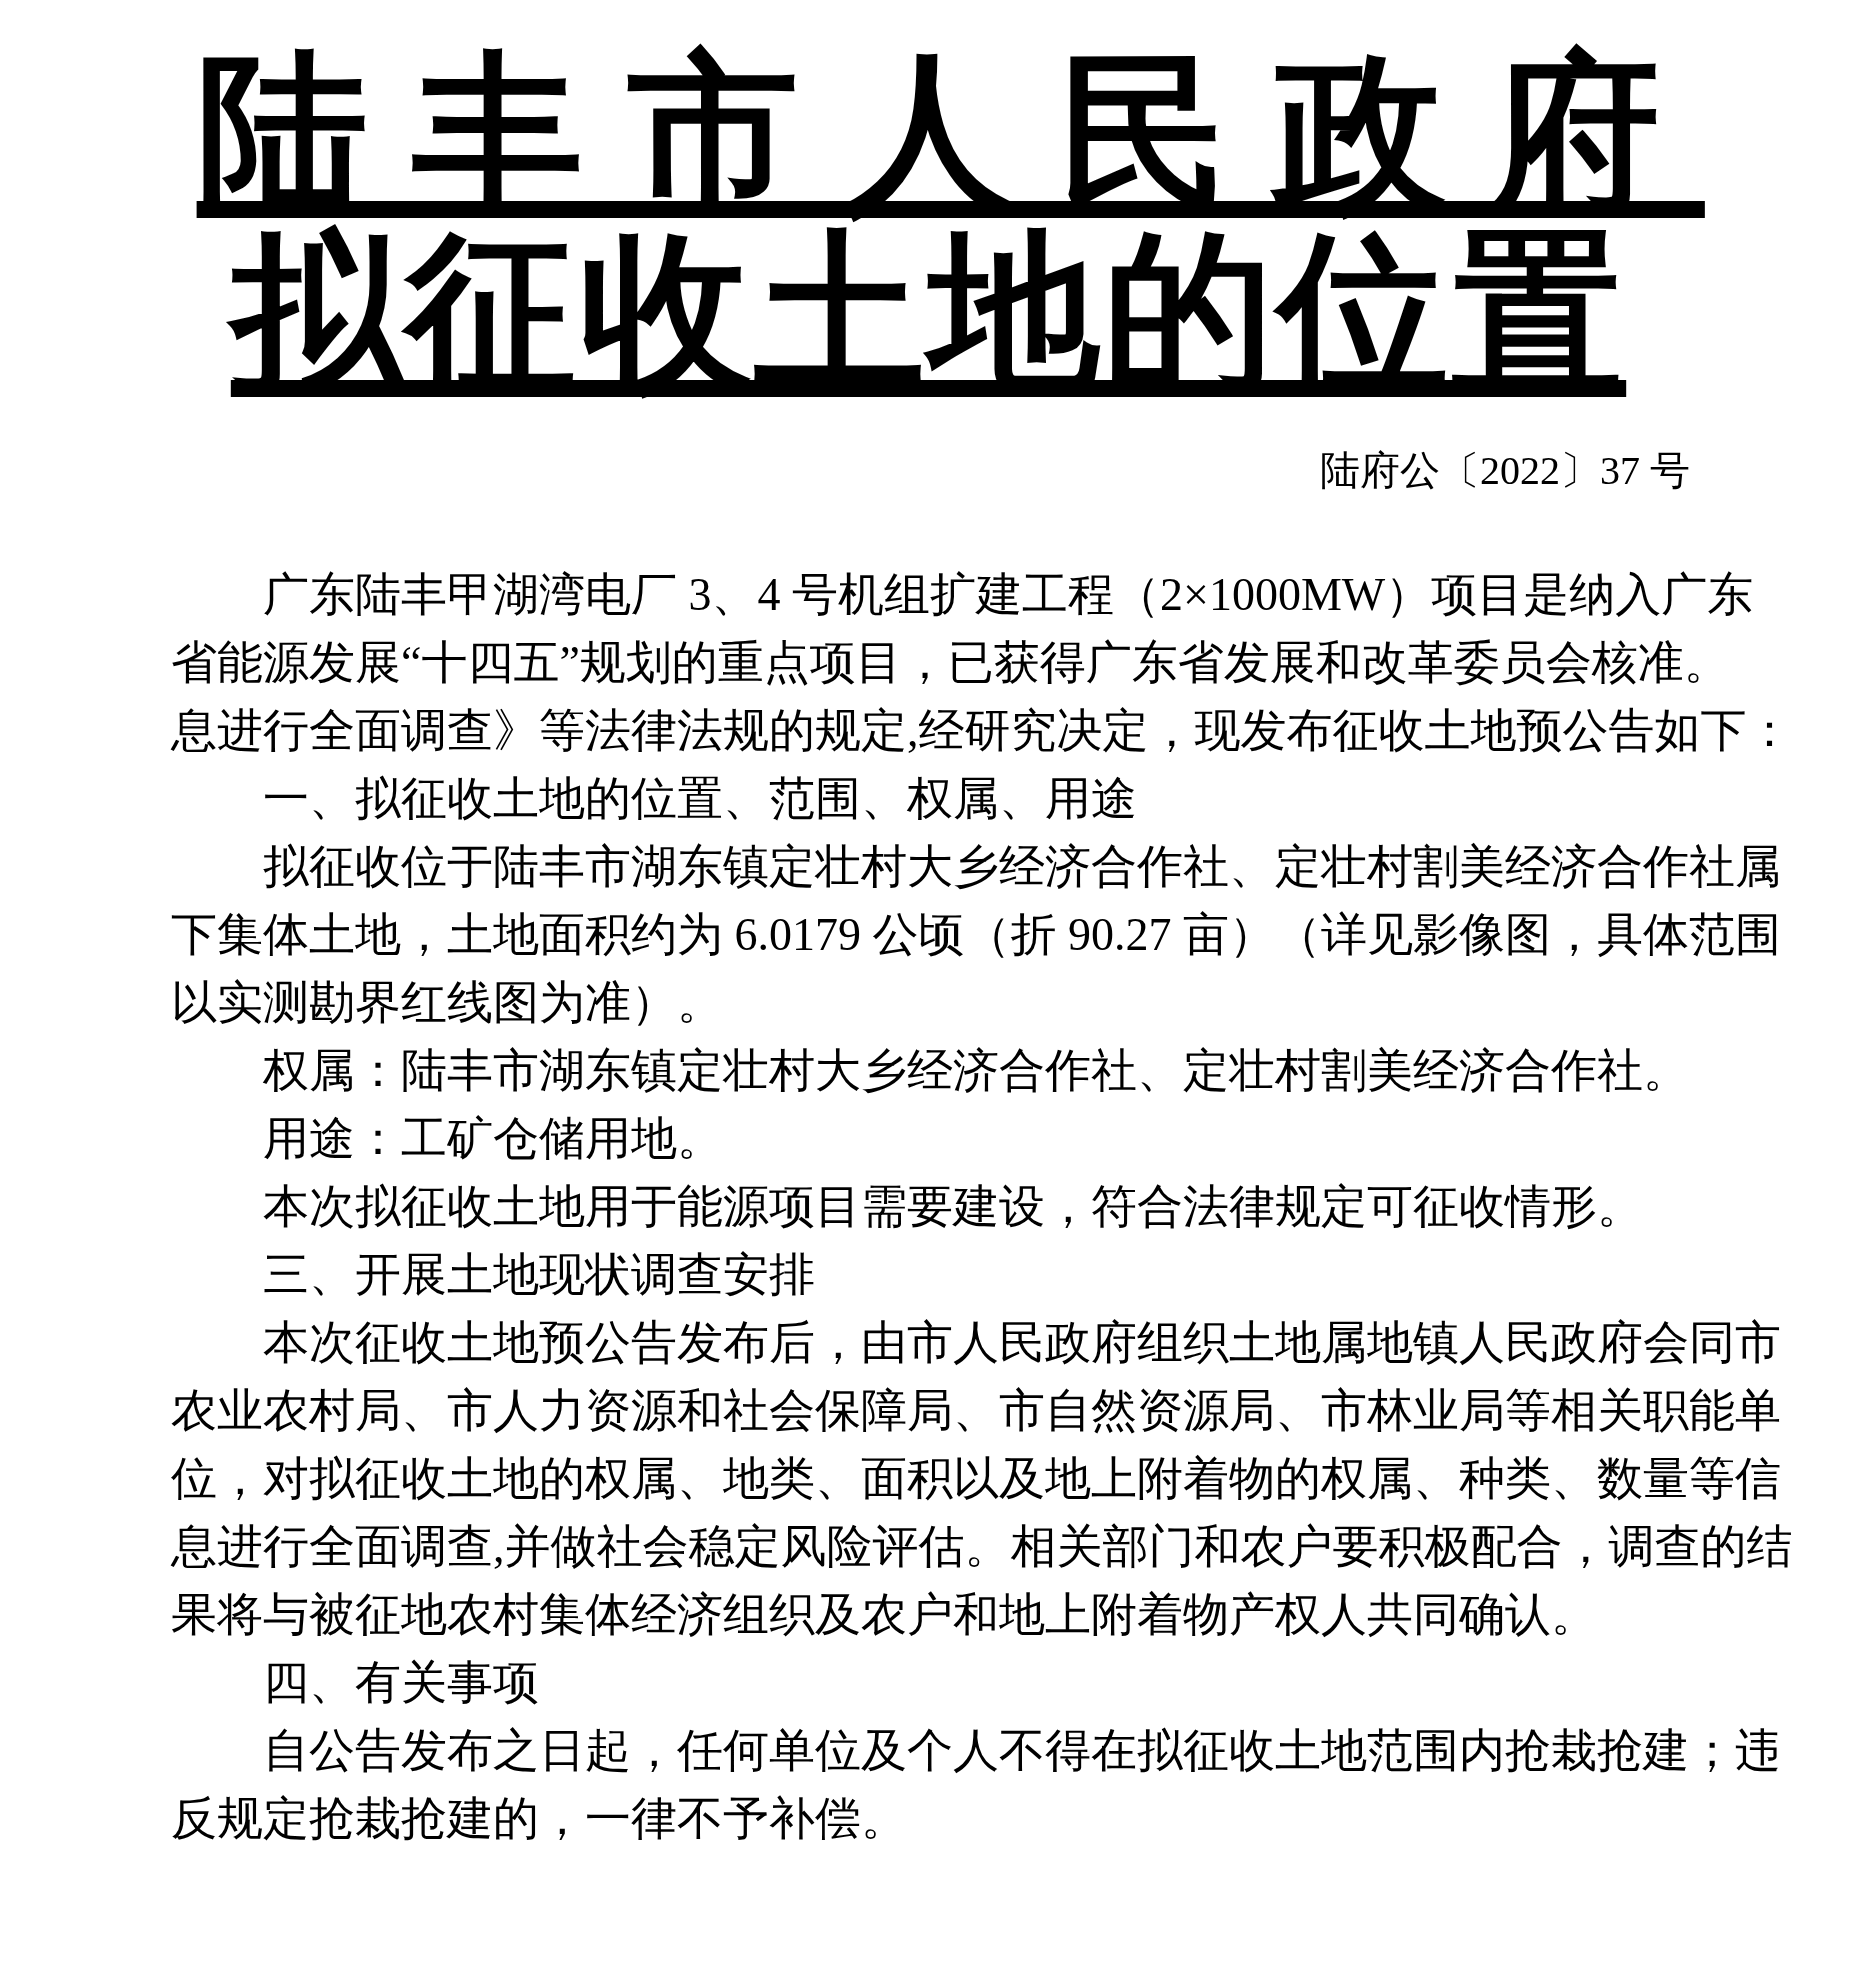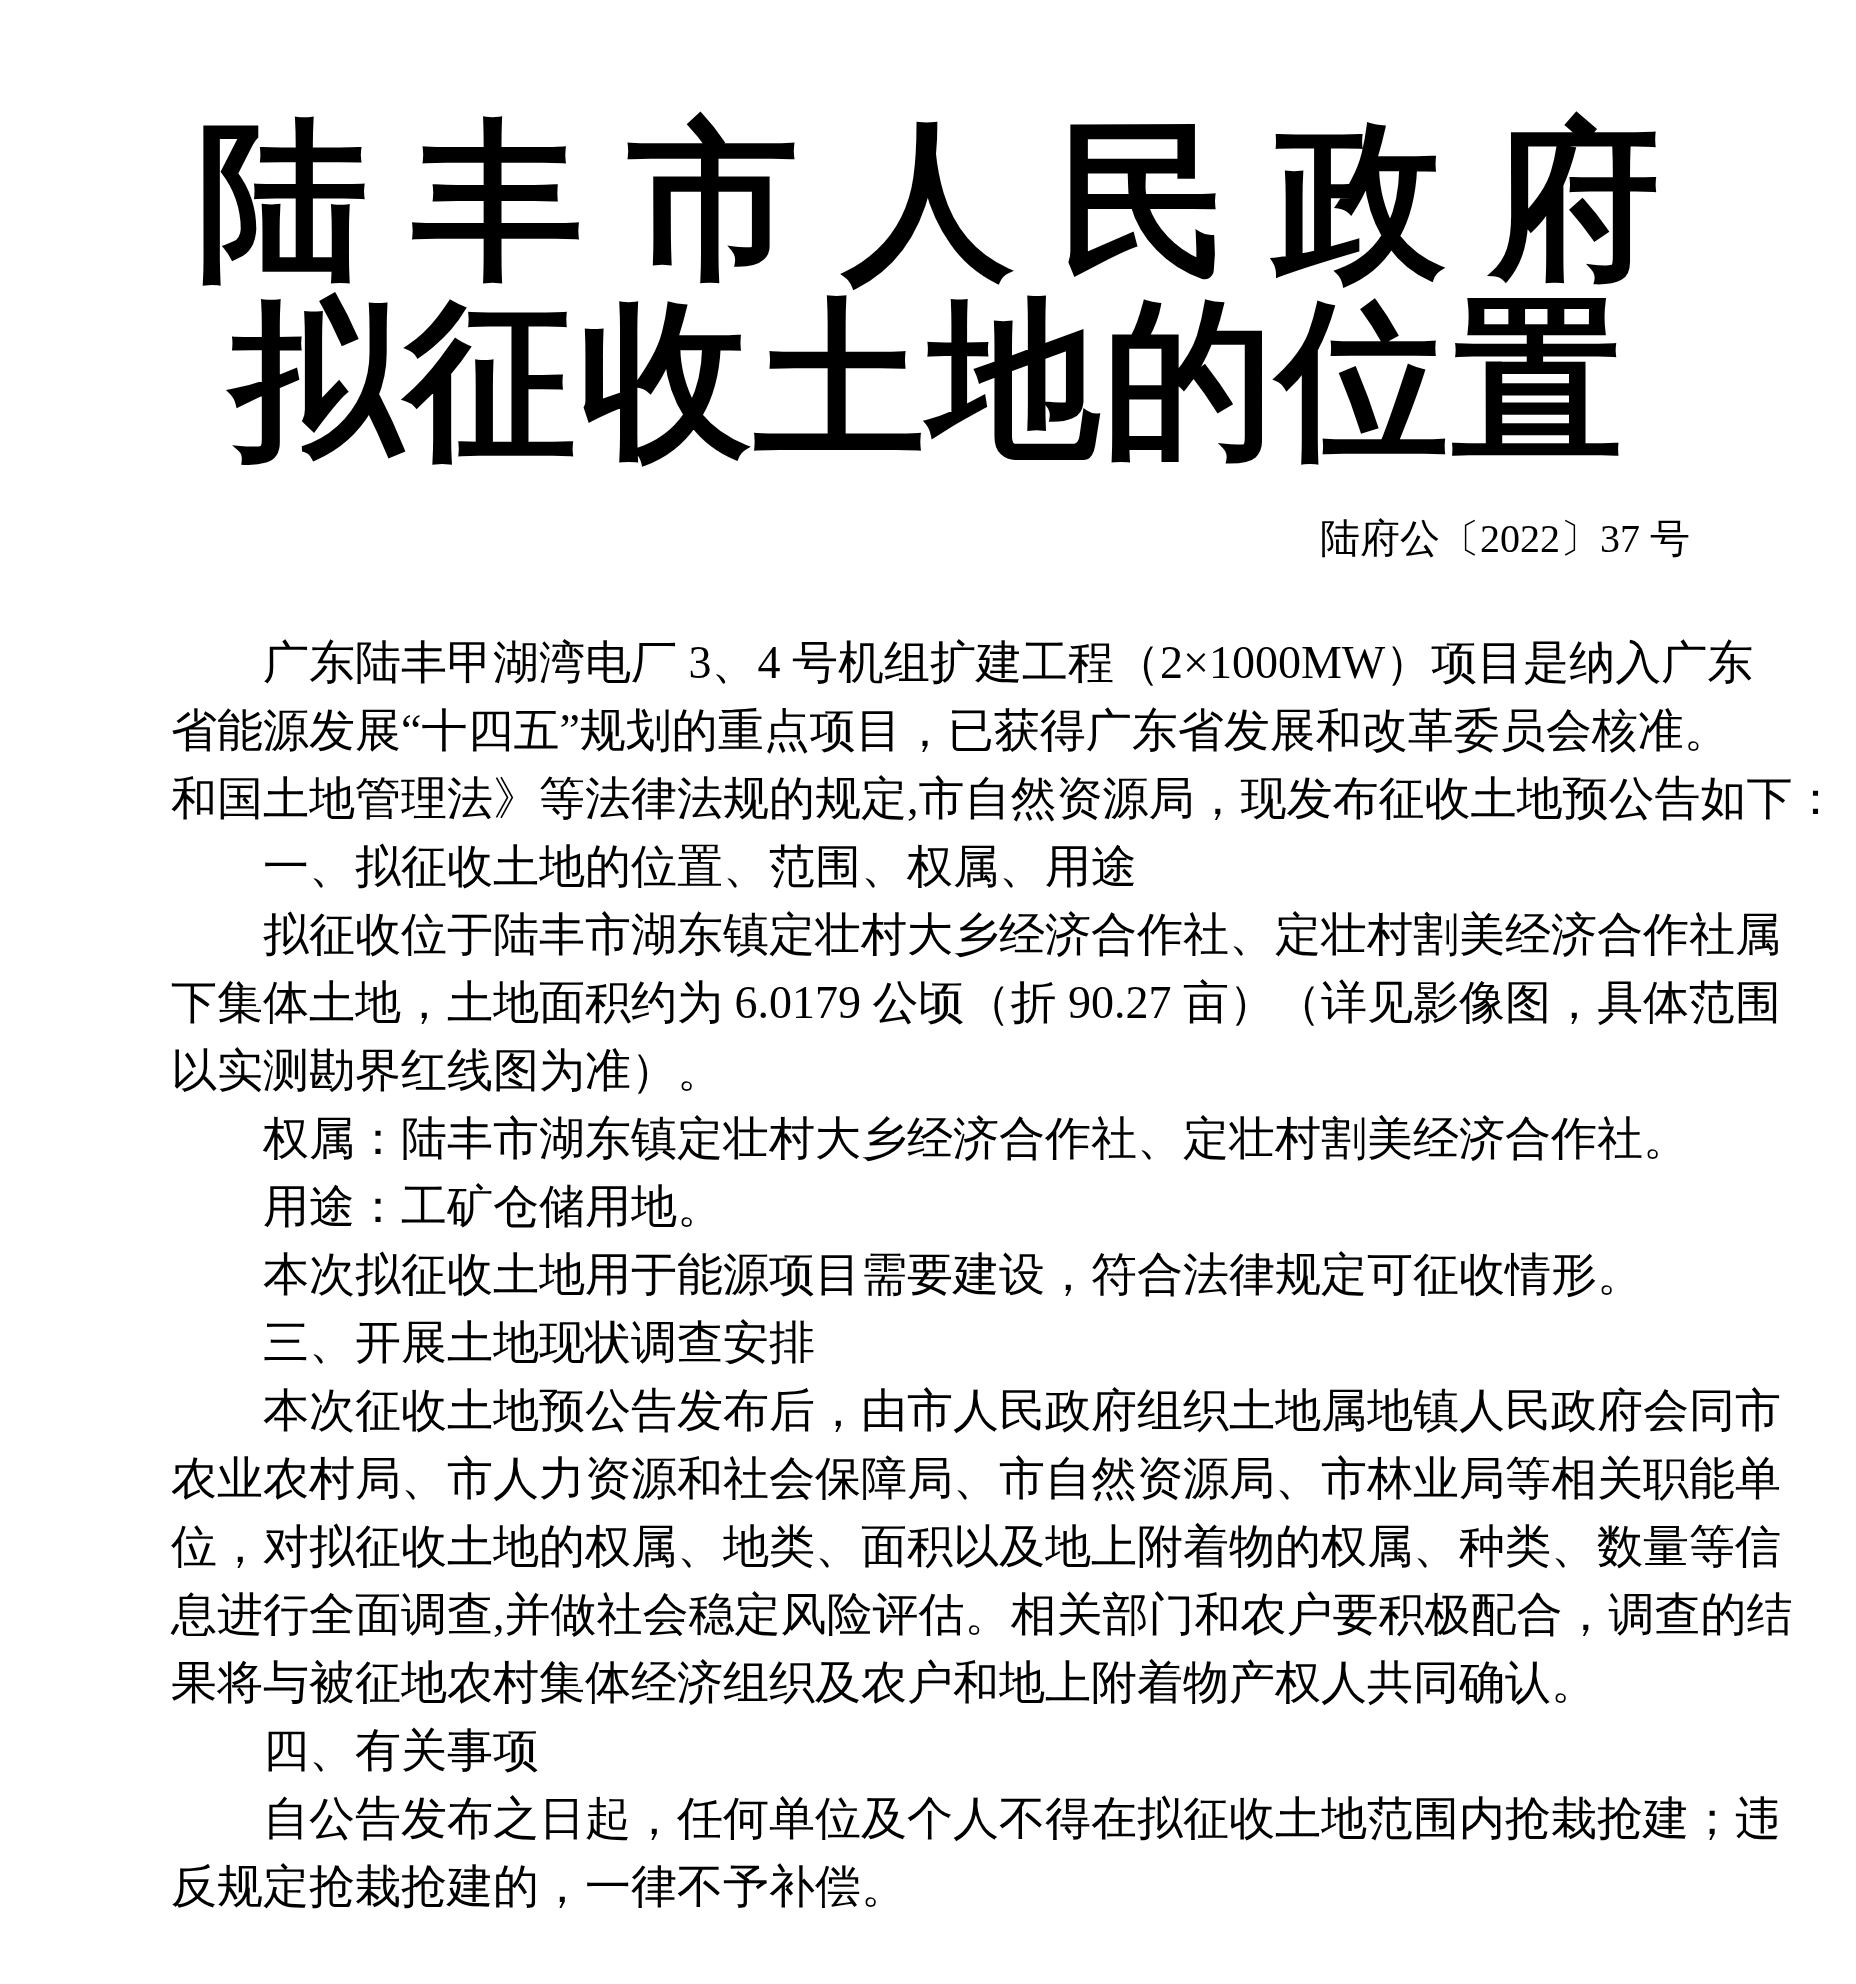--- a/index.html
+++ b/index.html
@@ -4,21 +4,21 @@
 <style>
   html,body{margin:0;padding:0;background:#ffffff;}
   .page{
     position:relative;
     width:1857px;height:2629px;
     background:#ffffff;
     color:#000;
     font-family:"Liberation Serif","DejaVu Serif",serif;
     overflow:hidden;
   }
-  .title-block{padding-top:113px;text-align:center;}
+  .title-block{padding-top:45px;text-align:center;text-decoration:underline;}
   .title-line1{
     font-size:171px;font-weight:900;line-height:179px;
     letter-spacing:0.26em;padding-left:0.26em;white-space:nowrap;
   }
   .title-line2{
     font-size:171px;font-weight:900;line-height:179px;
     letter-spacing:0.02em;white-space:nowrap;
   }
   .doc-number{
     margin-top:36px;
@@ -42,21 +42,21 @@
   <div class="title-block">
     <div class="title-line1">陆丰市人民政府</div>
     <div class="title-line2">拟征收土地的位置</div>
   </div>
 
   <div class="doc-number">陆府公〔2022〕37 号</div>
 
   <div class="body-block">
     <div class="line indent">广东陆丰甲湖湾电厂 3、4 号机组扩建工程（2×1000MW）项目是纳入广东</div>
     <div class="line">省能源发展“十四五”规划的重点项目，已获得广东省发展和改革委员会核准。</div>
-    <div class="line">和国土地管理法》等法律法规的规定,市自然资源局，现发布征收土地预公告如下：</div>
+    <div class="line">息进行全面调查》等法律法规的规定,经研究决定，现发布征收土地预公告如下：</div>
     <div class="line indent">一、拟征收土地的位置、范围、权属、用途</div>
     <div class="line indent">拟征收位于陆丰市湖东镇定壮村大乡经济合作社、定壮村割美经济合作社属</div>
     <div class="line">下集体土地，土地面积约为 6.0179 公顷（折 90.27 亩）（详见影像图，具体范围</div>
     <div class="line">以实测勘界红线图为准）。</div>
     <div class="line indent">权属：陆丰市湖东镇定壮村大乡经济合作社、定壮村割美经济合作社。</div>
     <div class="line indent">用途：工矿仓储用地。</div>
     <div class="line indent">本次拟征收土地用于能源项目需要建设，符合法律规定可征收情形。</div>
     <div class="line indent">三、开展土地现状调查安排</div>
     <div class="line indent">本次征收土地预公告发布后，由市人民政府组织土地属地镇人民政府会同市</div>
     <div class="line">农业农村局、市人力资源和社会保障局、市自然资源局、市林业局等相关职能单</div>

